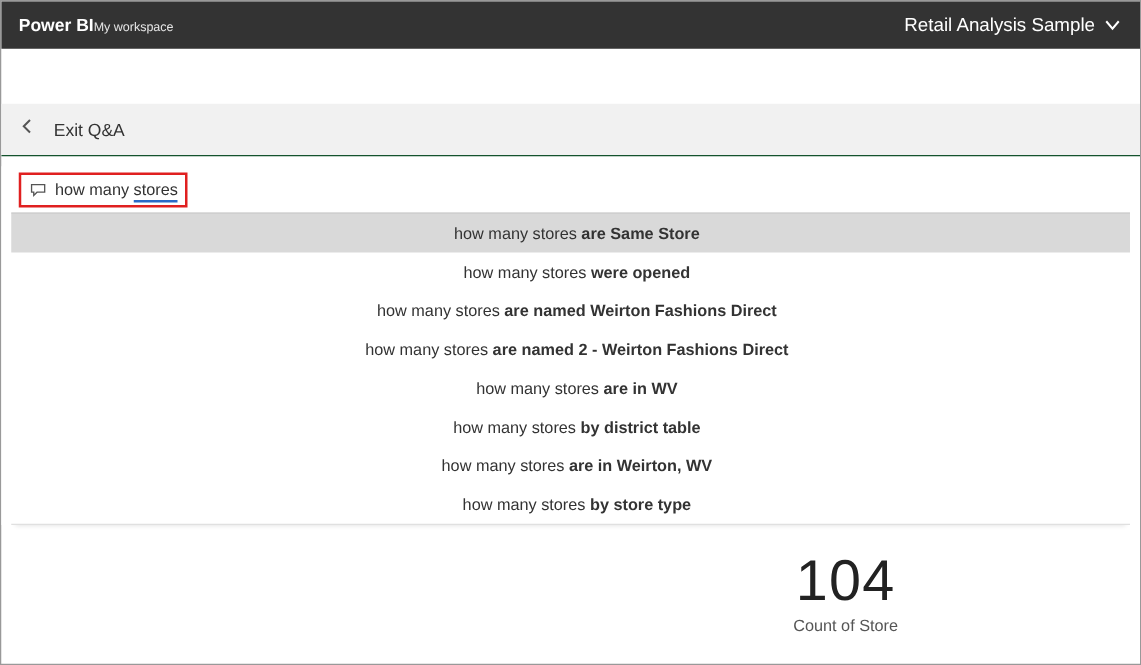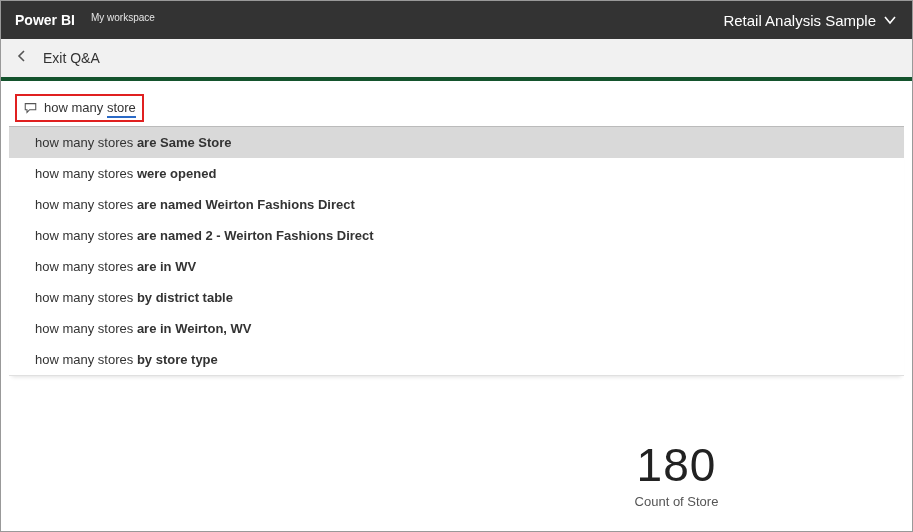--- a/index.html
+++ b/index.html
@@ -13,34 +13,35 @@
     }
     .top-bar {
       background: #333333;
       color: #ffffff;
       height: 38px;
       display: flex;
       align-items: center;
       padding: 0 14px;
       justify-content: space-between;
     }
-    .top-left { display: flex; align-items: flex-start; gap: 16px; }
+    .top-left { display: flex; align-items: flex-end; }
     .brand { font-weight: 700; font-size: 14px; }
     .workspace { font-size: 10px; color: #e6e6e6; }
     .top-right { display: flex; align-items: center; gap: 6px; font-size: 15px; }
     .chev-down { display:inline-block; }
     .chev-down svg { display:block; }
     .sub-bar {
       background: #f1f1f1;
-      border-bottom: 4px solid #14532d;
+      border-bottom: 1px solid #14532d;
       height: 42px;
       display: flex;
       align-items: center;
       padding: 0 14px;
       gap: 14px;
+      margin-top: 44px;
     }
     .back-chev { color:#555; }
     .exit-link { font-size: 14px; color: #333; }
     .qna-area { background:#fff; }
     .qna-input-row {
       display:flex; align-items:center;
       height: 38px;
       border-bottom: 1px solid #bbb;
       margin: 8px 8px 0 8px;
       padding: 0 6px;
@@ -58,20 +59,21 @@
     .suggestions {
       margin: 0 8px;
       border-bottom: 1px solid #e0e0e0;
       box-shadow: 0 4px 4px -3px rgba(0,0,0,0.12);
     }
     .sugg-item {
       font-size: 13px;
       padding: 8px 16px 8px 26px;
       color:#333;
       cursor:pointer;
+      text-align:center;
     }
     .sugg-item strong { font-weight:700; }
     .sugg-item.first { background:#d9d9d9; }
     .result-area {
       text-align:center;
       position: absolute;
       left: 0; right: 0;
       bottom: 22px;
     }
     .result-wrap { display:inline-block; text-align:center; margin-left:440px;}
@@ -107,35 +109,35 @@
 
 <div class="qna-area">
   <div class="qna-input-row">
     <span class="redbox">
       <span class="chat-icon">
         <svg width="15" height="14" viewBox="0 0 16 16">
             <path d="M2 3 h12 v7 h-7 l-3 3 v-3 h-2 z" fill="none" stroke="#555" stroke-width="1.2"></path>
           </svg>
       </span>
       <span class="qna-text">
-        <span>how many </span><span class="underline-blue">store</span>
+        <span>how many </span><span class="underline-blue">stores</span>
       </span>
     </span>
   </div>
 
   <div class="suggestions">
     <div class="sugg-item first"><span>how many stores </span><strong>are Same Store</strong></div>
     <div class="sugg-item"><span>how many stores </span><strong>were opened</strong></div>
     <div class="sugg-item"><span>how many stores </span><strong>are named Weirton Fashions Direct</strong></div>
     <div class="sugg-item"><span>how many stores </span><strong>are named 2 - Weirton Fashions Direct</strong></div>
     <div class="sugg-item"><span>how many stores </span><strong>are in WV</strong></div>
     <div class="sugg-item"><span>how many stores </span><strong>by district table</strong></div>
     <div class="sugg-item"><span>how many stores </span><strong>are in Weirton, WV</strong></div>
     <div class="sugg-item"><span>how many stores </span><strong>by store type</strong></div>
   </div>
 </div>
 
 <div class="result-area">
   <div class="result-wrap">
-    <div class="result-number">180</div>
+    <div class="result-number">104</div>
     <div class="result-label">Count of Store</div>
   </div>
 </div>
 
 </body></html>

